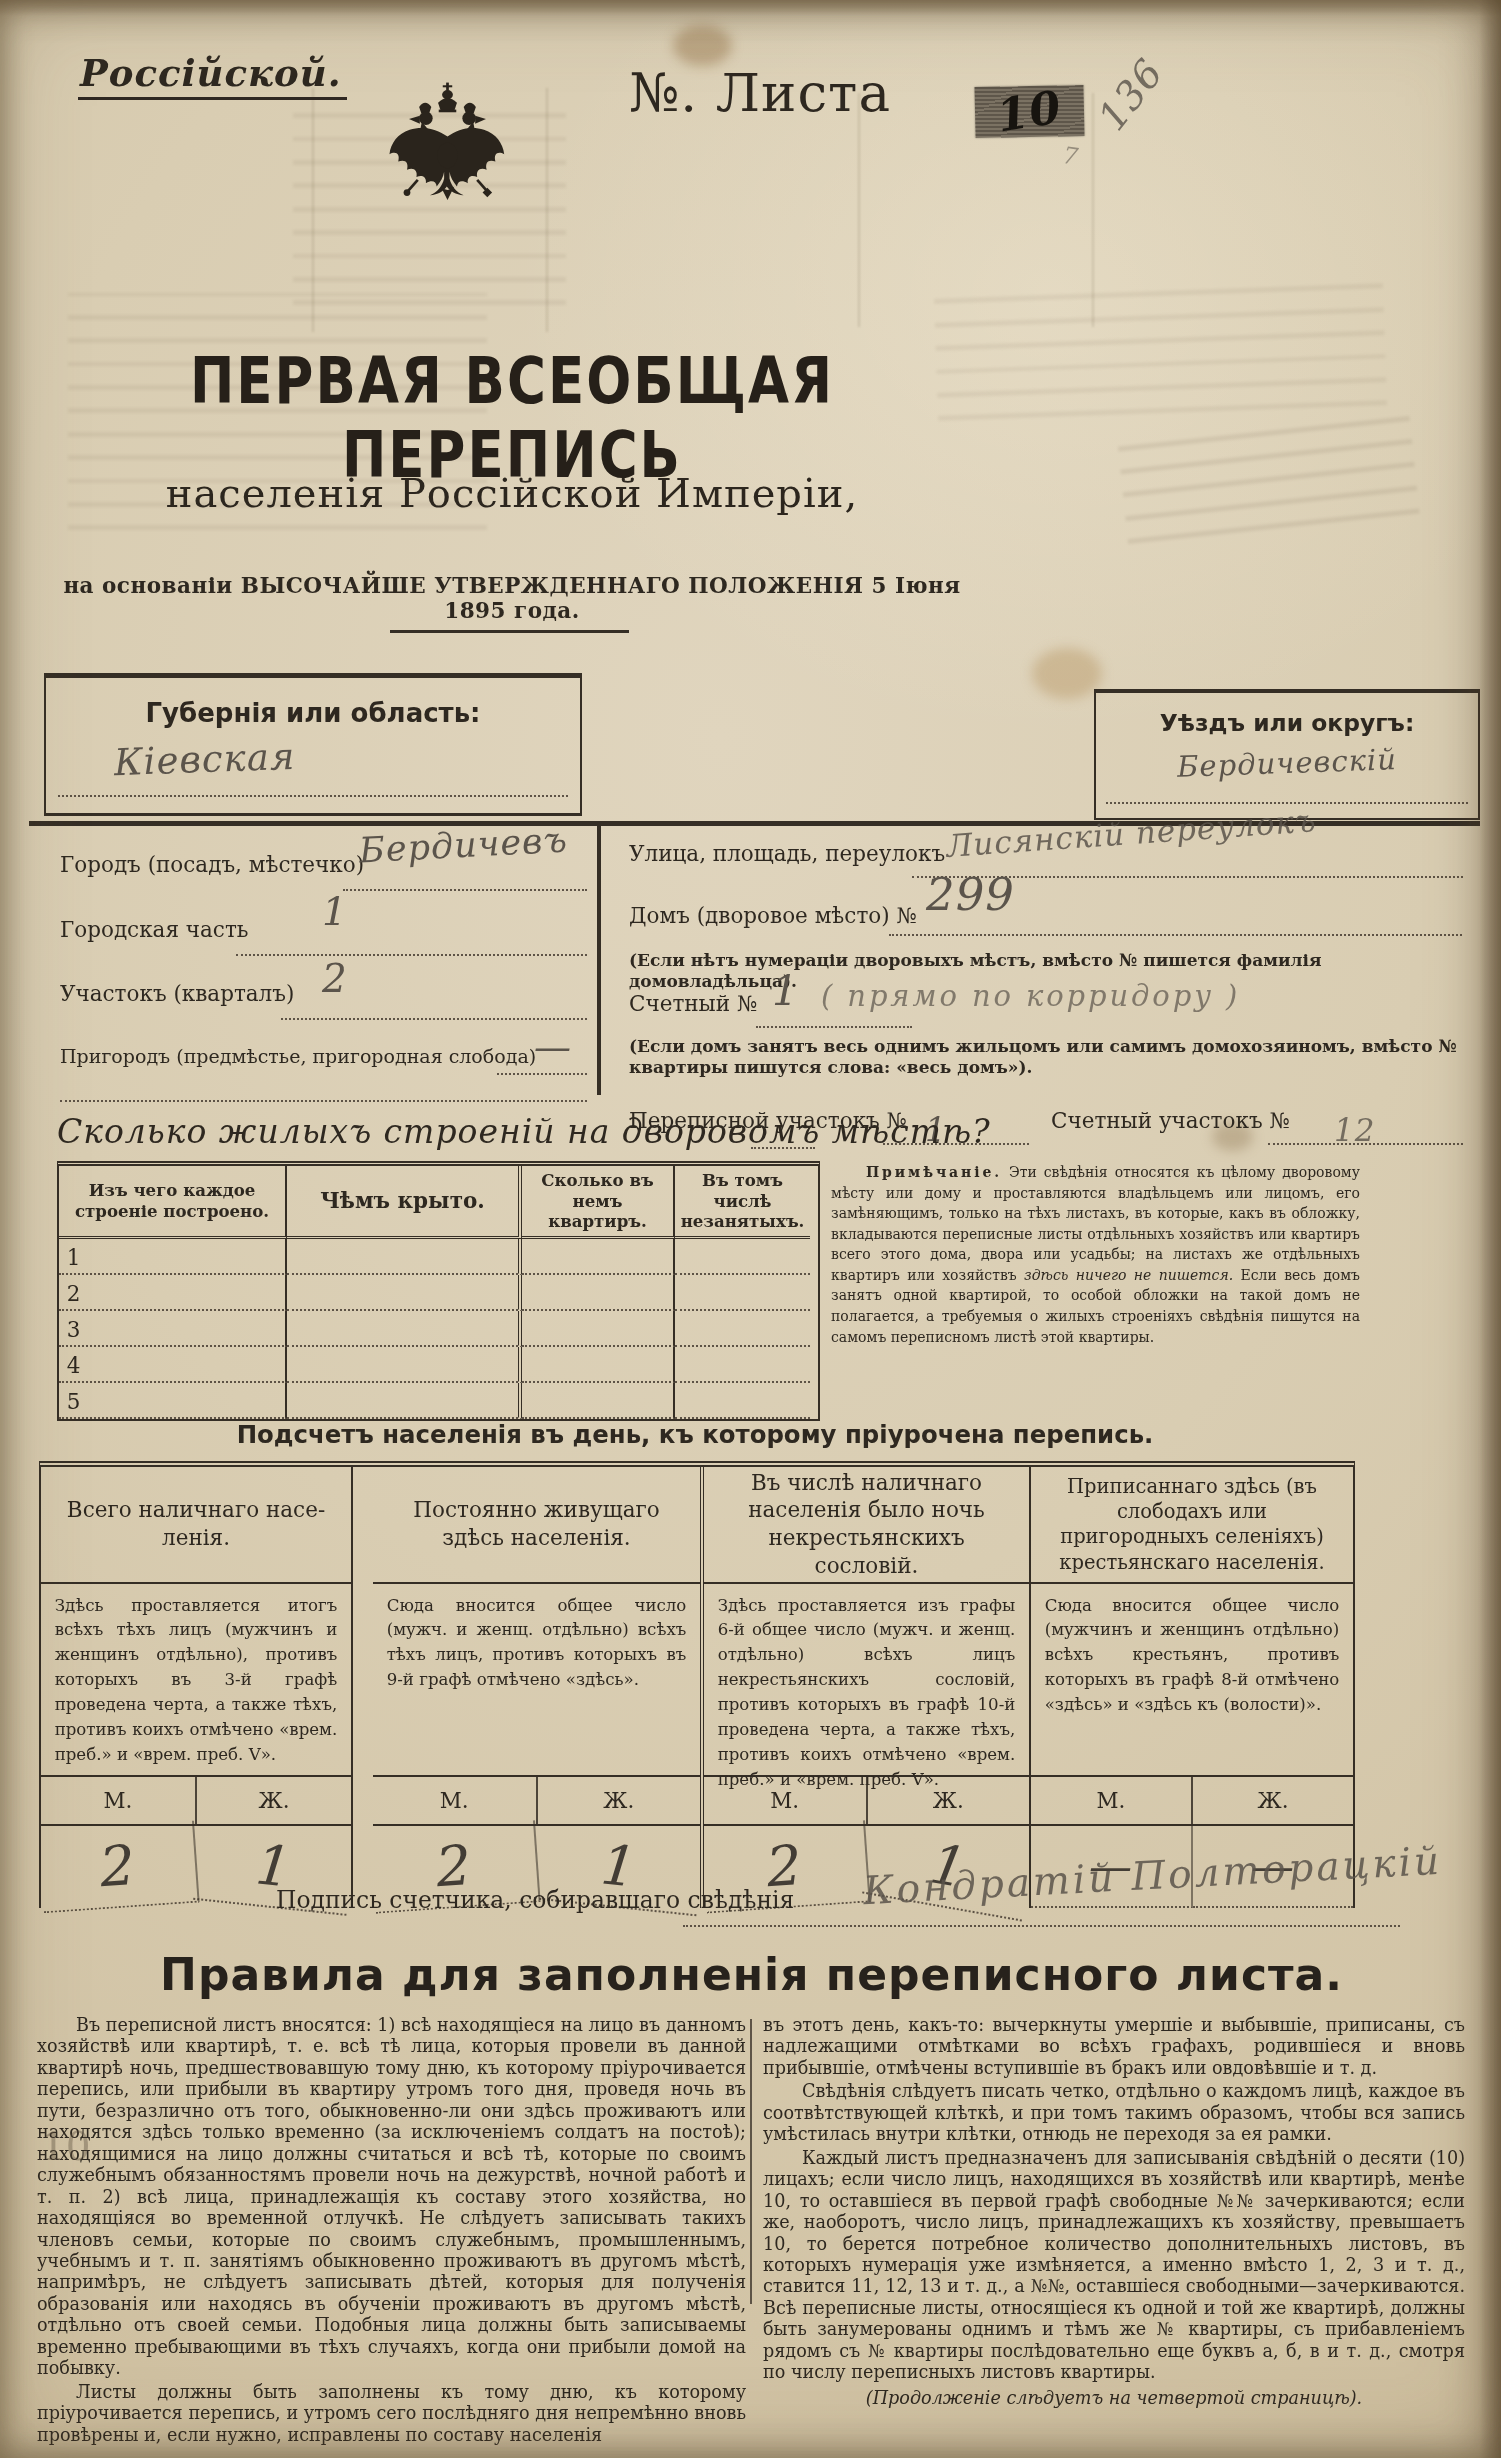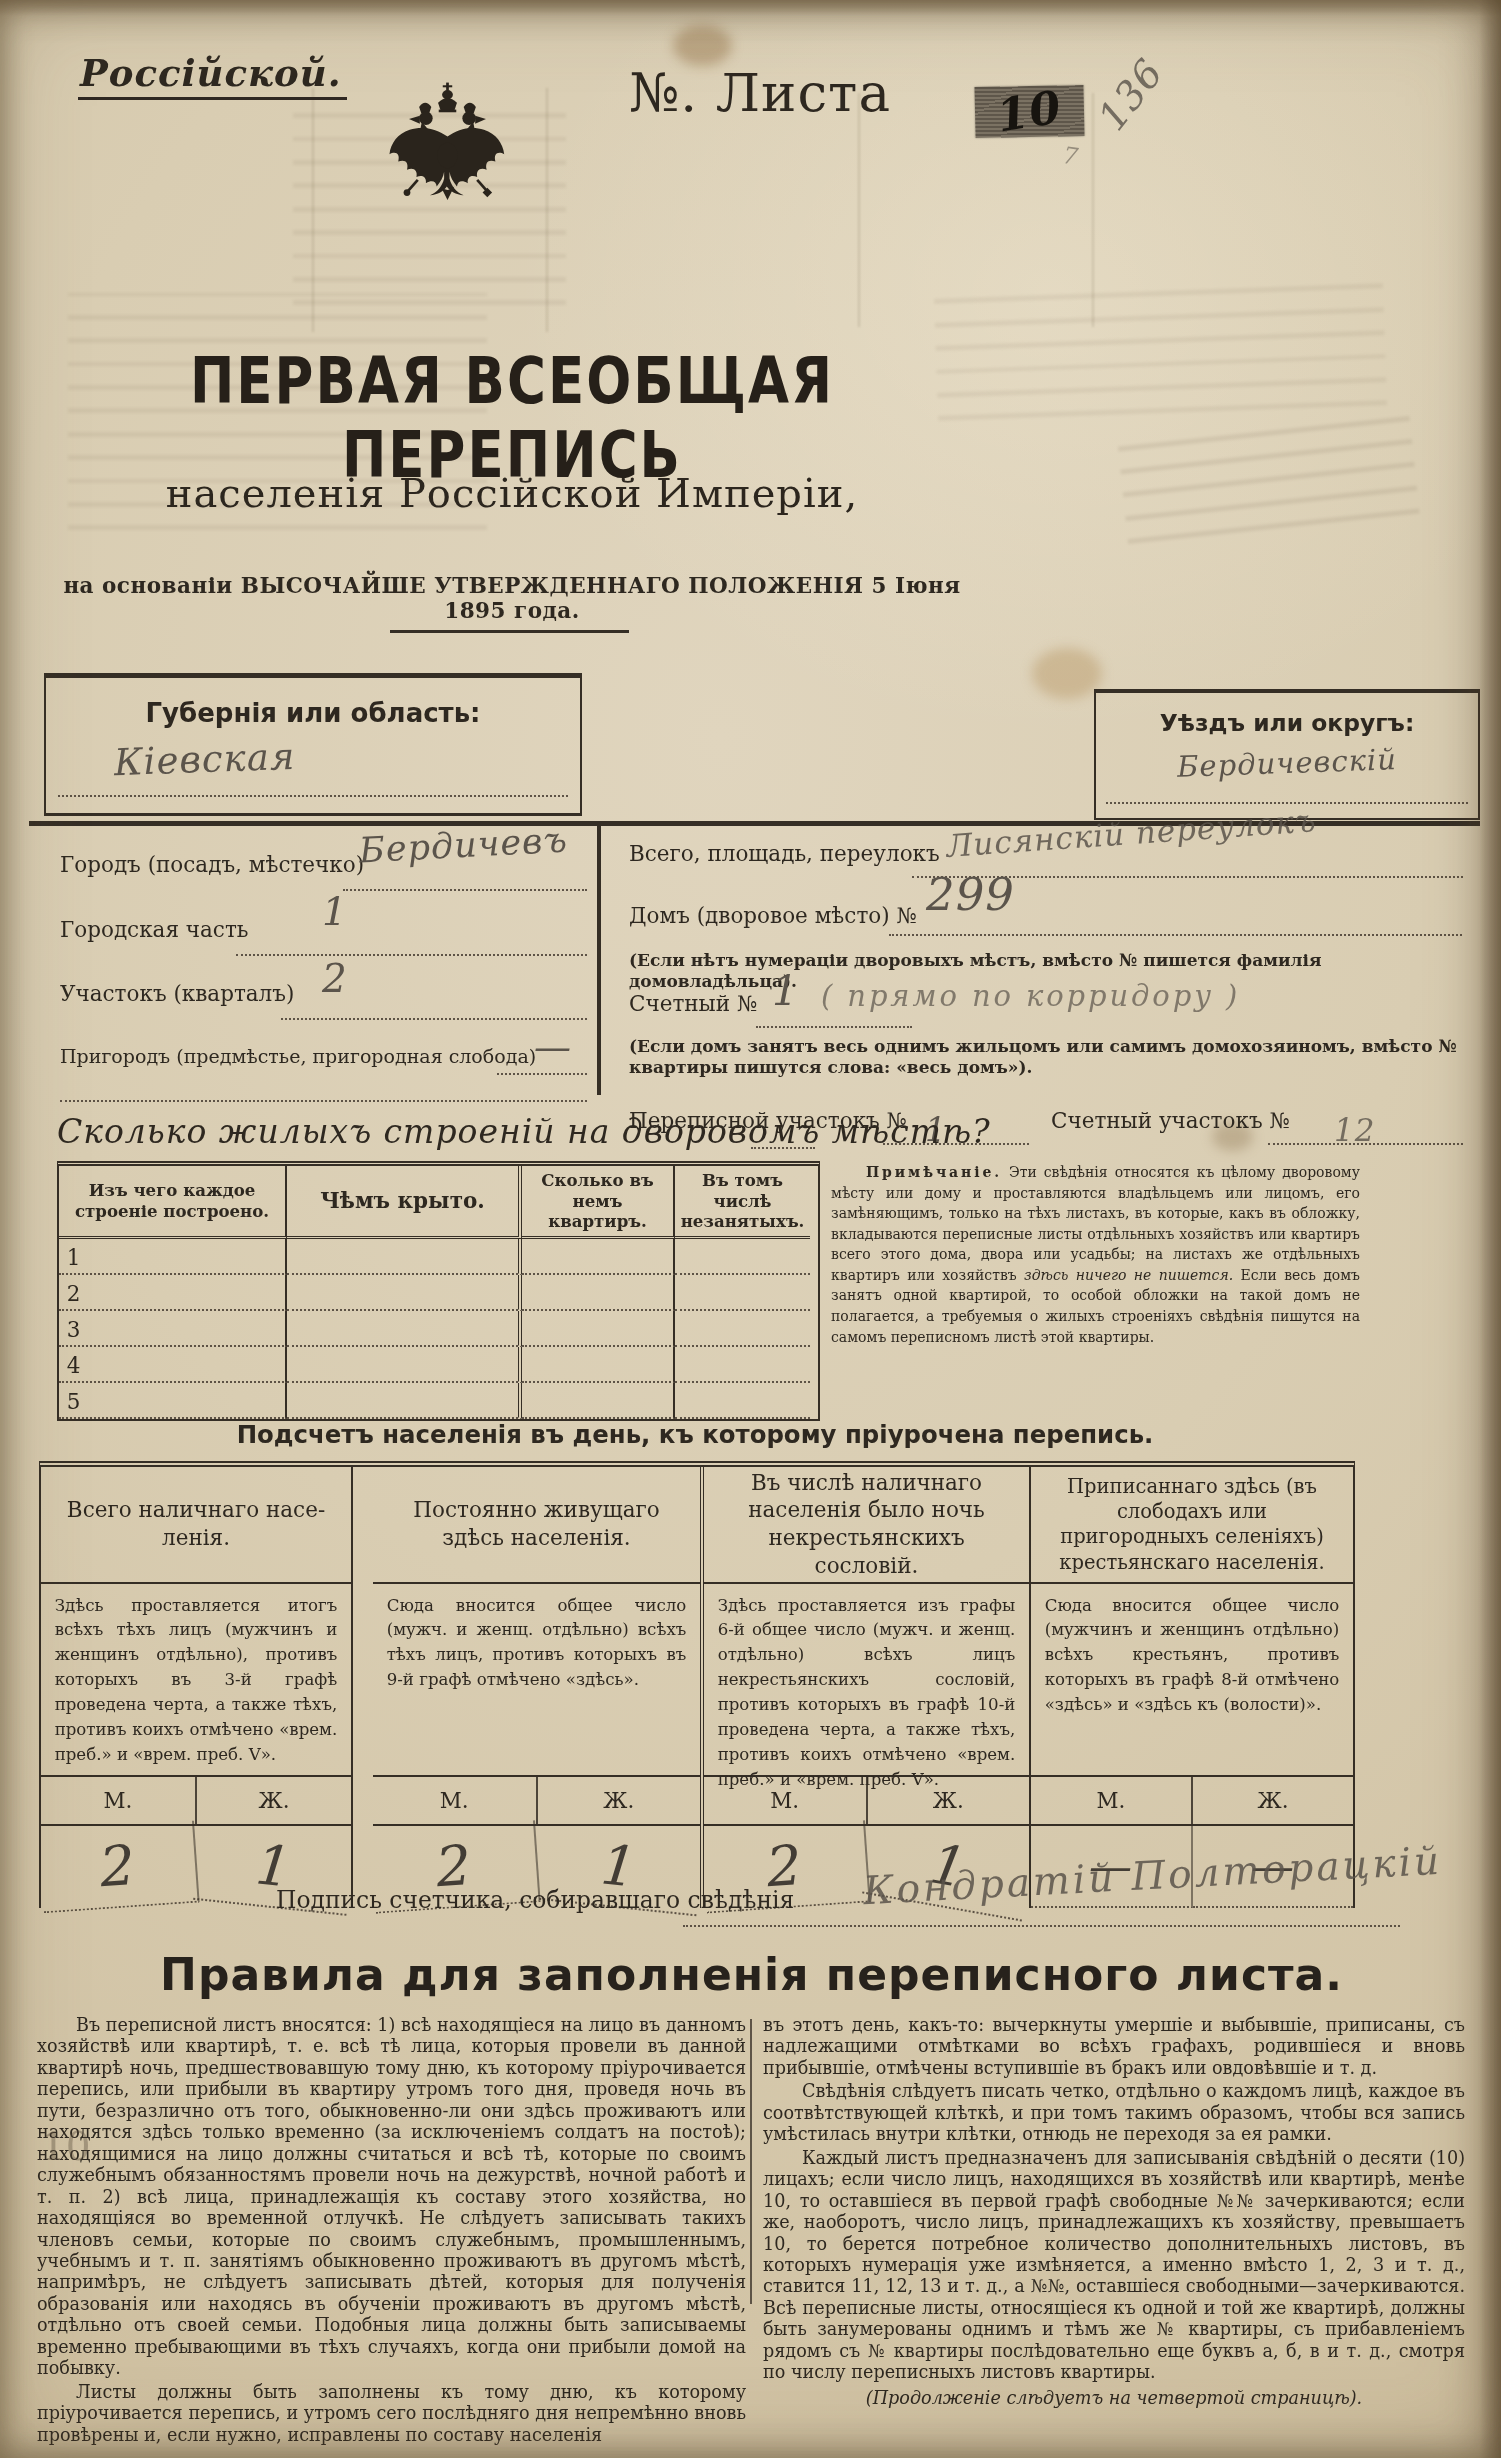--- a/index.html
+++ b/index.html
@@ -157,21 +157,21 @@
 
   <div class="abs lbl" style="left:60px;top:981px;">Участокъ (кварталъ)</div>
   <div class="abs hand" style="left:322px;top:956px;font-size:39px;">2</div>
   <div class="dots" style="left:281px;top:1018px;width:306px;"></div>
 
   <div class="abs" style="left:60px;top:1045px;font-size:19px;">Пригородъ (предмѣстье, пригородная слобода)</div>
   <div class="abs hand" style="left:534px;top:1026px;font-size:37px;">—</div>
   <div class="dots" style="left:497px;top:1073px;width:90px;"></div>
   <div class="dots" style="left:60px;top:1100px;width:527px;"></div>
 
-  <div class="abs lbl" style="left:629px;top:841px;">Всего, площадь, переулокъ</div>
+  <div class="abs lbl" style="left:629px;top:841px;">Улица, площадь, переулокъ</div>
   <div class="abs hand" style="left:946px;top:815px;font-size:31px;transform:rotate(-4deg);opacity:.85;">Лисянскій переулокъ</div>
   <div class="dots" style="left:912px;top:876px;width:551px;"></div>
 
   <div class="abs lbl" style="left:629px;top:903px;">Домъ (дворовое мѣсто) №</div>
   <div class="abs hand" style="left:926px;top:868px;font-size:45px;">299</div>
   <div class="dots" style="left:889px;top:934px;width:573px;"></div>
   <div class="abs smallnote" style="left:629px;top:950px;width:848px;">(Если нѣтъ нумераціи дворовыхъ мѣстъ, вмѣсто № пишется фамилія домовладѣльца).</div>
 
   <div class="abs lbl" style="left:629px;top:991px;">Счетный №</div>
   <div class="abs hand" style="left:772px;top:967px;font-size:41px;">1</div>

